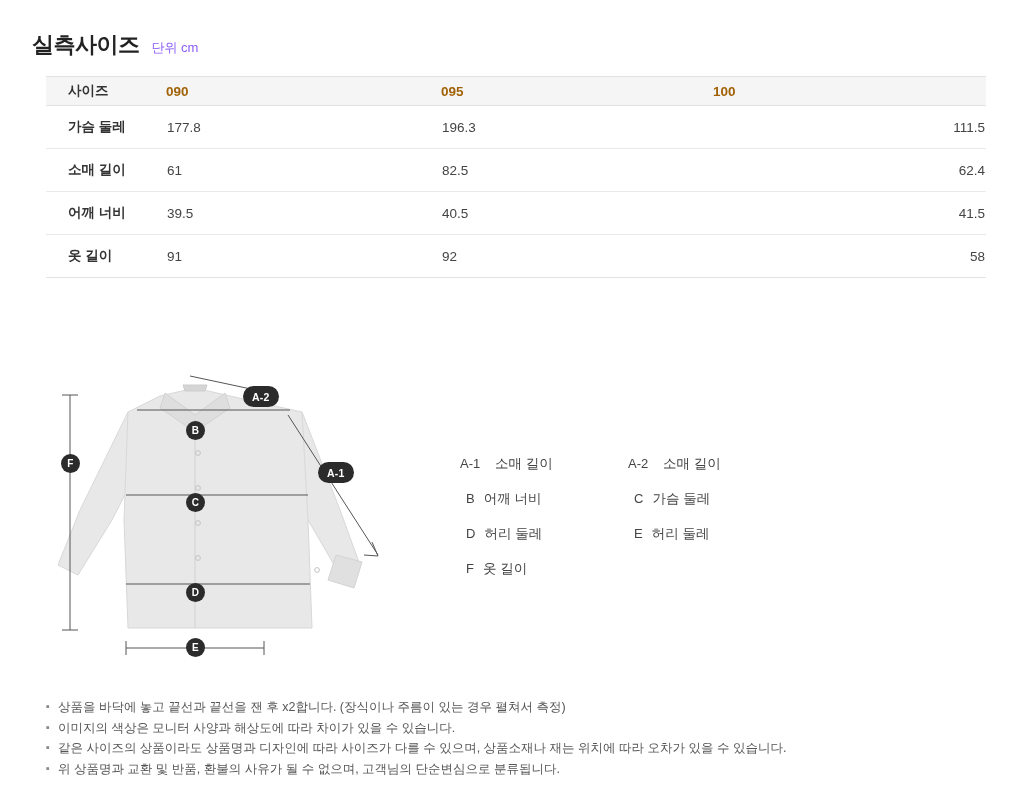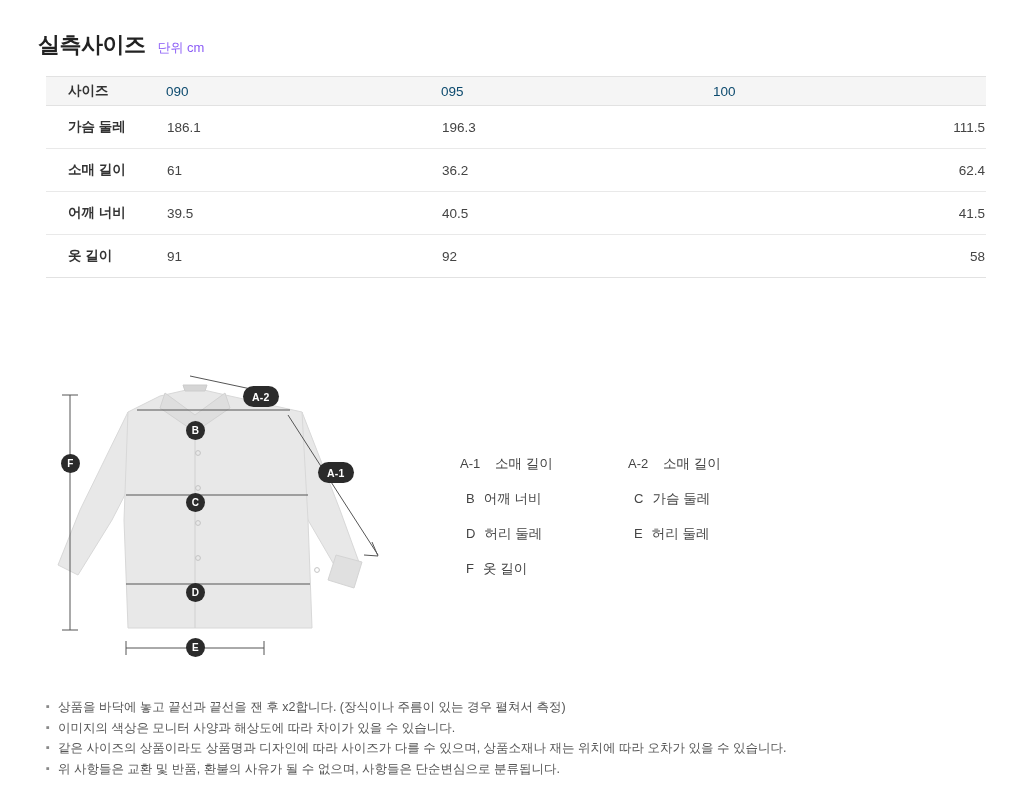--- a/index.html
+++ b/index.html
@@ -13,21 +13,21 @@
     position: relative;
     width: 1031px;
     height: 799px;
     background: #fff;
     overflow: hidden;
   }
 
   
   .header {
     position: absolute;
-    left: 38px;
+    left: 32px;
     top: 30px;
     display: flex;
     align-items: baseline;
     gap: 12px;
   }
   .header .title {
     font-size: 22px;
     font-weight: bold;
     color: #222222;
     letter-spacing: -0.5px;
@@ -55,22 +55,22 @@
     text-align: left;
     border-top: 1px solid #e2e2e2;
     border-bottom: 1px solid #e2e2e2;
     font-size: 13.5px;
   }
   .size-table thead th.col-head {
     padding-left: 22px;
     width: 120px;
   }
   .size-table thead th.col-val {
-    font-weight: normal;
-    color: #0c4a6e;
+    font-weight: bold;
+    color: #a16207;
     padding-left: 0;
   }
   .size-table tbody td {
     height: 43px;
     border-bottom: 1px solid #e9e9e9;
     color: #444;
     vertical-align: middle;
   }
   .size-table tbody td.rowhead {
     padding-left: 22px;
@@ -173,28 +173,28 @@
       <tr>
         <th class="col-head c0">사이즈</th>
         <th class="col-val c1">090</th>
         <th class="col-val c2">095</th>
         <th class="col-val c3">100</th>
       </tr>
     </thead>
     <tbody>
       <tr>
         <td class="rowhead c0">가슴 둘레</td>
-        <td class="c1">186.1</td>
+        <td class="c1">177.8</td>
         <td class="c2">196.3</td>
         <td class="c3">111.5</td>
       </tr>
       <tr>
         <td class="rowhead c0">소매 길이</td>
         <td class="c1">61</td>
-        <td class="c2">36.2</td>
+        <td class="c2">82.5</td>
         <td class="c3">62.4</td>
       </tr>
       <tr>
         <td class="rowhead c0">어깨 너비</td>
         <td class="c1">39.5</td>
         <td class="c2">40.5</td>
         <td class="c3">41.5</td>
       </tr>
       <tr>
         <td class="rowhead c0">옷 길이</td>
@@ -309,17 +309,17 @@
     <div class="note">
       <span class="dot">▪</span>
       <span>이미지의 색상은 모니터 사양과 해상도에 따라 차이가 있을 수 있습니다.</span>
     </div>
     <div class="note">
       <span class="dot">▪</span>
       <span>같은 사이즈의 상품이라도 상품명과 디자인에 따라 사이즈가 다를 수 있으며, 상품소재나 재는 위치에 따라 오차가 있을 수 있습니다.</span>
     </div>
     <div class="note">
       <span class="dot">▪</span>
-      <span>위 사항들은 교환 및 반품, 환불의 사유가 될 수 없으며, 사항들은 단순변심으로 분류됩니다.</span>
+      <span>위 상품명과 교환 및 반품, 환불의 사유가 될 수 없으며, 고객님의 단순변심으로 분류됩니다.</span>
     </div>
   </div>
 
 </div>
 
 </body></html>

